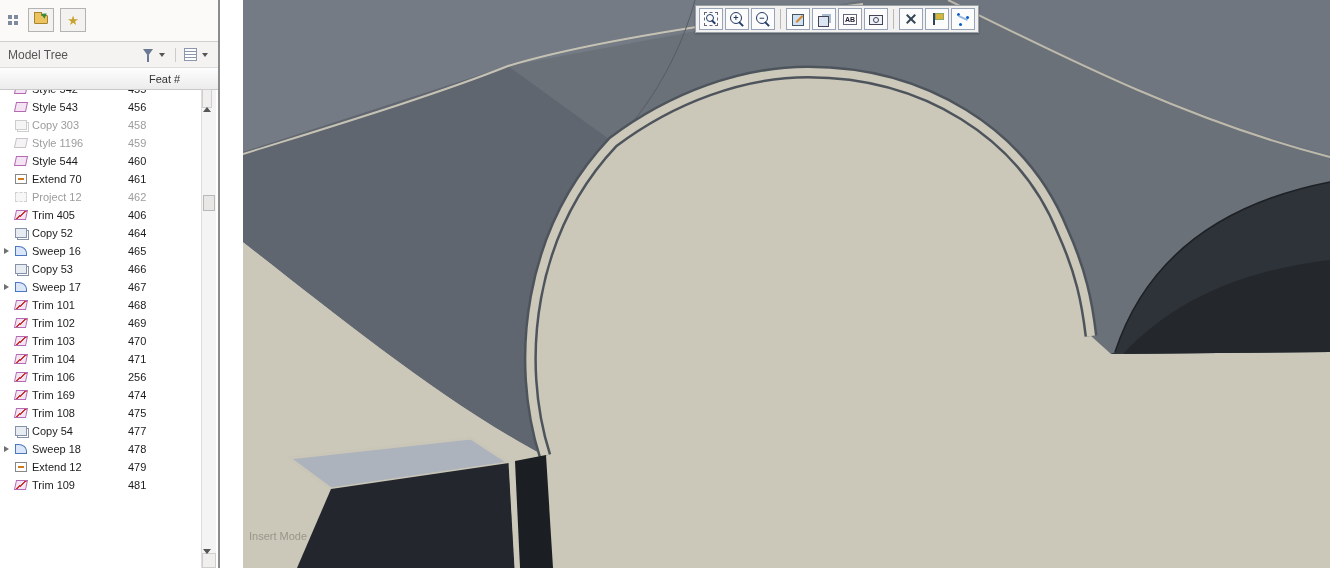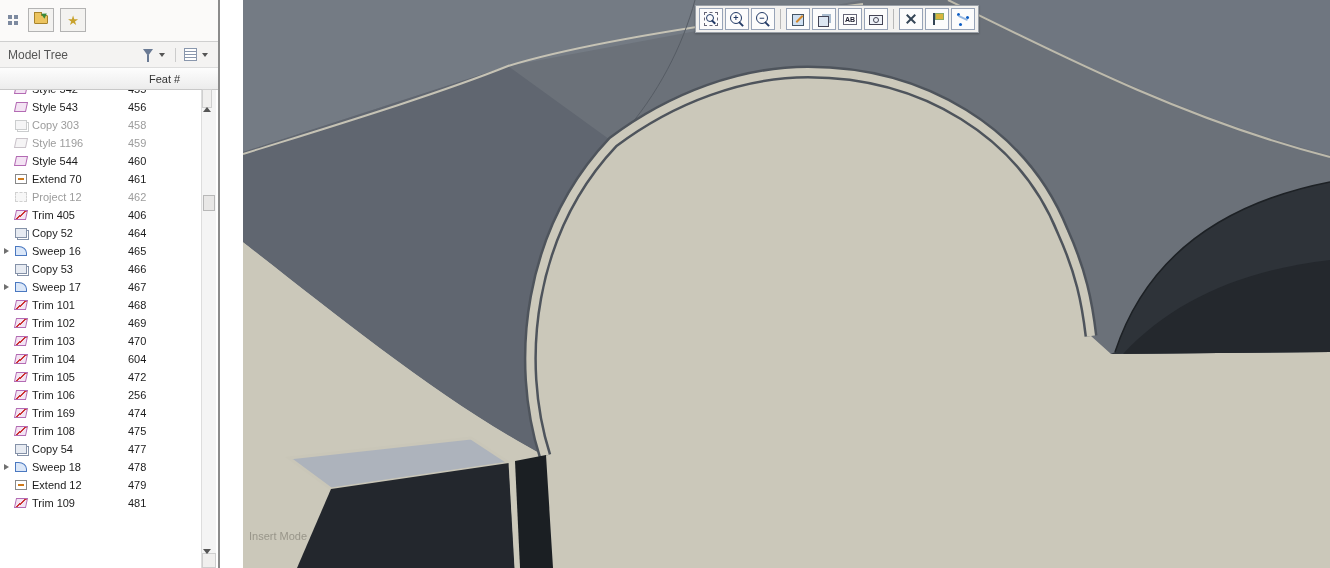--- a/index.html
+++ b/index.html
@@ -225,27 +225,21 @@
           <div class="tree-row">
             <span class="twisty"></span>
             <span class="ficon icon-trim"></span>
             <span class="flabel">Trim 103</span>
             <span class="fnum">470</span>
           </div>
           <div class="tree-row">
             <span class="twisty"></span>
             <span class="ficon icon-trim"></span>
             <span class="flabel">Trim 104</span>
-            <span class="fnum">604</span>
-          </div>
-          <div class="tree-row">
-            <span class="twisty"></span>
-            <span class="ficon icon-trim"></span>
-            <span class="flabel">Trim 105</span>
-            <span class="fnum">472</span>
+            <span class="fnum">471</span>
           </div>
           <div class="tree-row">
             <span class="twisty"></span>
             <span class="ficon icon-trim"></span>
             <span class="flabel">Trim 106</span>
             <span class="fnum">256</span>
           </div>
           <div class="tree-row">
             <span class="twisty"></span>
             <span class="ficon icon-trim"></span>

